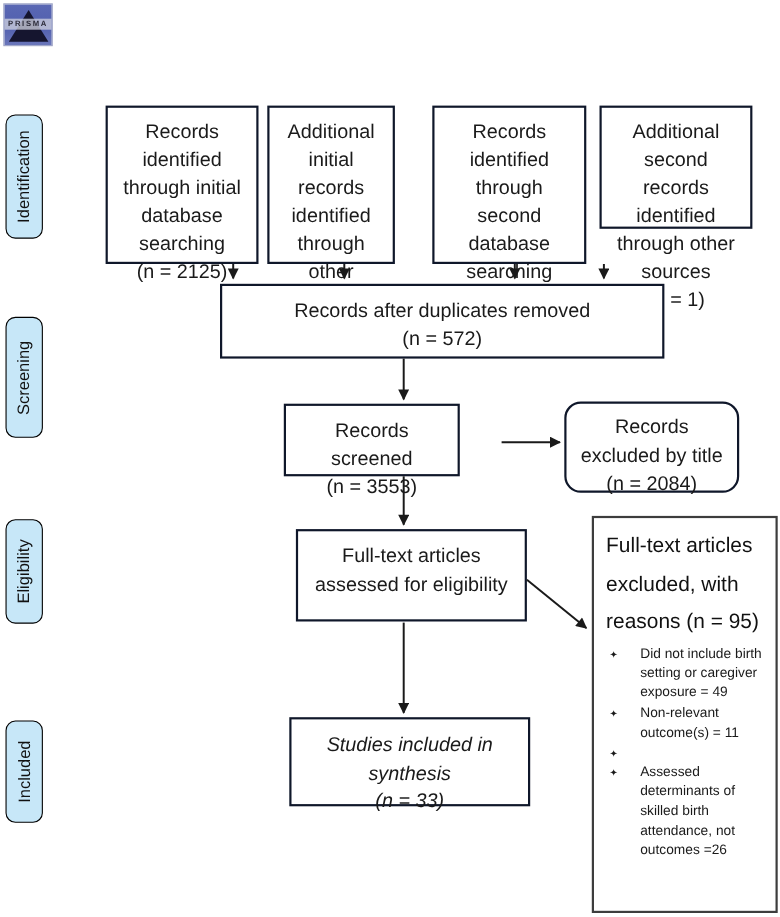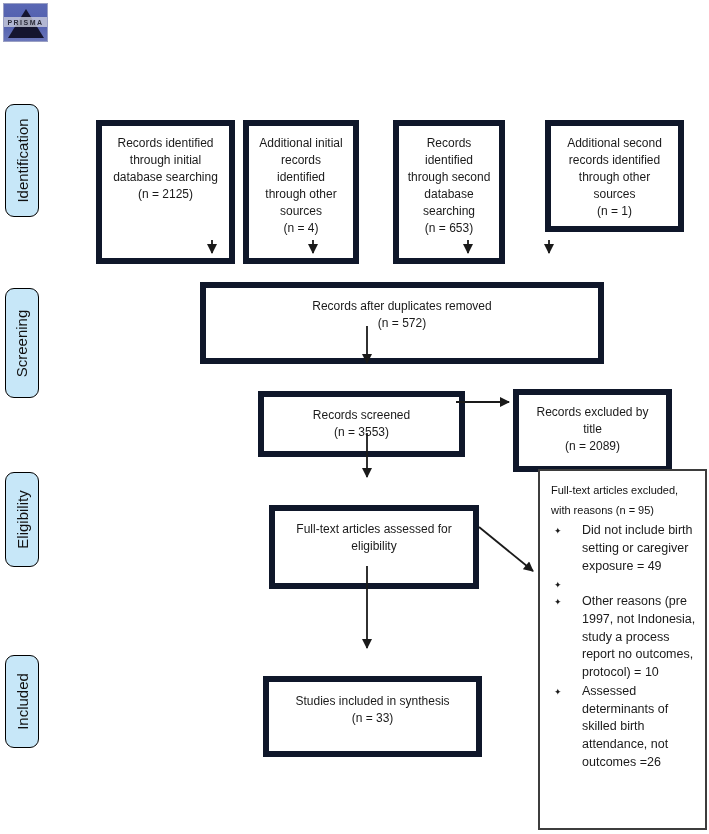--- a/index.html
+++ b/index.html
@@ -57,52 +57,51 @@
   }
   .stage-identification { top: 104px; height: 113px; }
   .stage-screening      { top: 288px; height: 110px; }
   .stage-eligibility    { top: 472px; height: 95px; }
   .stage-included       { top: 655px; height: 93px; }
 
   
   .node {
     position: absolute;
     box-sizing: border-box;
-    border: 6px solid #0f172a;
+    border: 2px solid #0f172a;
     background: #ffffff;
     text-align: center;
-    font-size: 12px;
+    font-size: 18px;
     line-height: 1.42;
     padding: 9px 7px 4px 7px;
-    margin-top: 24px;
   }
   .node .n-line { display: block; }
 
   .node-initial-db    { left: 96px;  top: 96px;  width: 139px; height: 144px; }
   .node-initial-other { left: 243px; top: 96px;  width: 116px; height: 144px; }
-  .node-second-db     { left: 393px; top: 96px;  width: 112px; height: 144px; text-align: center; }
+  .node-second-db     { left: 393px; top: 96px;  width: 140px; height: 144px; text-align: center; }
   .node-second-other  { left: 545px; top: 96px;  width: 139px; height: 112px; }
-  .node-duplicates    { left: 200px; top: 258px; width: 404px; height: 82px; padding-top: 10px; }
-  .node-screened      { left: 258px; top: 367px; width: 207px; height: 66px; padding-top: 10px; }
-  .node-excluded-title{ left: 513px; top: 365px; width: 159px; height: 83px; padding-top: 9px; }
+  .node-duplicates    { left: 200px; top: 258px; width: 404px; height: 68px; padding-top: 10px; }
+  .node-screened      { left: 258px; top: 367px; width: 160px; height: 66px; padding-top: 10px; }
+  .node-excluded-title{ left: 513px; top: 365px; width: 159px; height: 83px; padding-top: 9px; border-radius: 15px; }
   .node-fulltext      { left: 269px; top: 481px; width: 210px; height: 84px; padding-top: 10px; }
-  .node-included      { left: 263px; top: 652px; width: 219px; height: 81px; padding-top: 11px; }
+  .node-included      { left: 263px; top: 652px; width: 219px; height: 81px; padding-top: 11px; font-style: italic; }
 
   
   .node-ft-excluded {
     position: absolute;
     left: 538px; top: 469px; width: 169px; height: 361px;
     box-sizing: border-box;
     border: 2px solid #3d3d3d;
     background: #ffffff;
     text-align: left;
     padding: 9px 6px 6px 11px;
   }
   .ft-heading {
-    font-size: 11px;
+    font-size: 19px;
     line-height: 1.82;
     color: #111;
   }
   .ft-reasons {
     list-style: none;
     margin: 2px 0 0 0;
     padding: 0;
   }
   .ft-reasons li {
     display: flex;
@@ -173,40 +172,40 @@
     <span class="n-line">(n = 572)</span>
   </div>
 
   <div class="node node-screened">
     <span>Records screened</span>
     <span class="n-line">(n = 3553)</span>
   </div>
 
   <div class="node node-excluded-title">
     <span>Records excluded by title</span>
-    <span class="n-line">(n = 2089)</span>
+    <span class="n-line">(n = 2084)</span>
   </div>
 
   <div class="node node-fulltext">
     <span>Full-text articles assessed for eligibility</span>
   </div>
 
   <div class="node-ft-excluded">
     <div class="ft-heading">Full-text articles excluded, with reasons (n = 95)</div>
     <ul class="ft-reasons">
       <li>
         <span class="bullet">✦</span>
         <span>Did not include birth setting or caregiver exposure = 49</span>
       </li>
       <li>
         <span class="bullet">✦</span>
-      </li>
-      <li>
-        <span class="bullet">✦</span>
-        <span>Other reasons (pre 1997, not Indonesia, study a process report no outcomes, protocol) = 10</span>
+        <span>Non-relevant outcome(s) = 11</span>
+      </li>
+      <li>
+        <span class="bullet">✦</span>
       </li>
       <li>
         <span class="bullet">✦</span>
         <span>Assessed determinants of skilled birth attendance, not outcomes =26</span>
       </li>
     </ul>
   </div>
 
   <div class="node node-included">
     <span>Studies included in synthesis</span>

